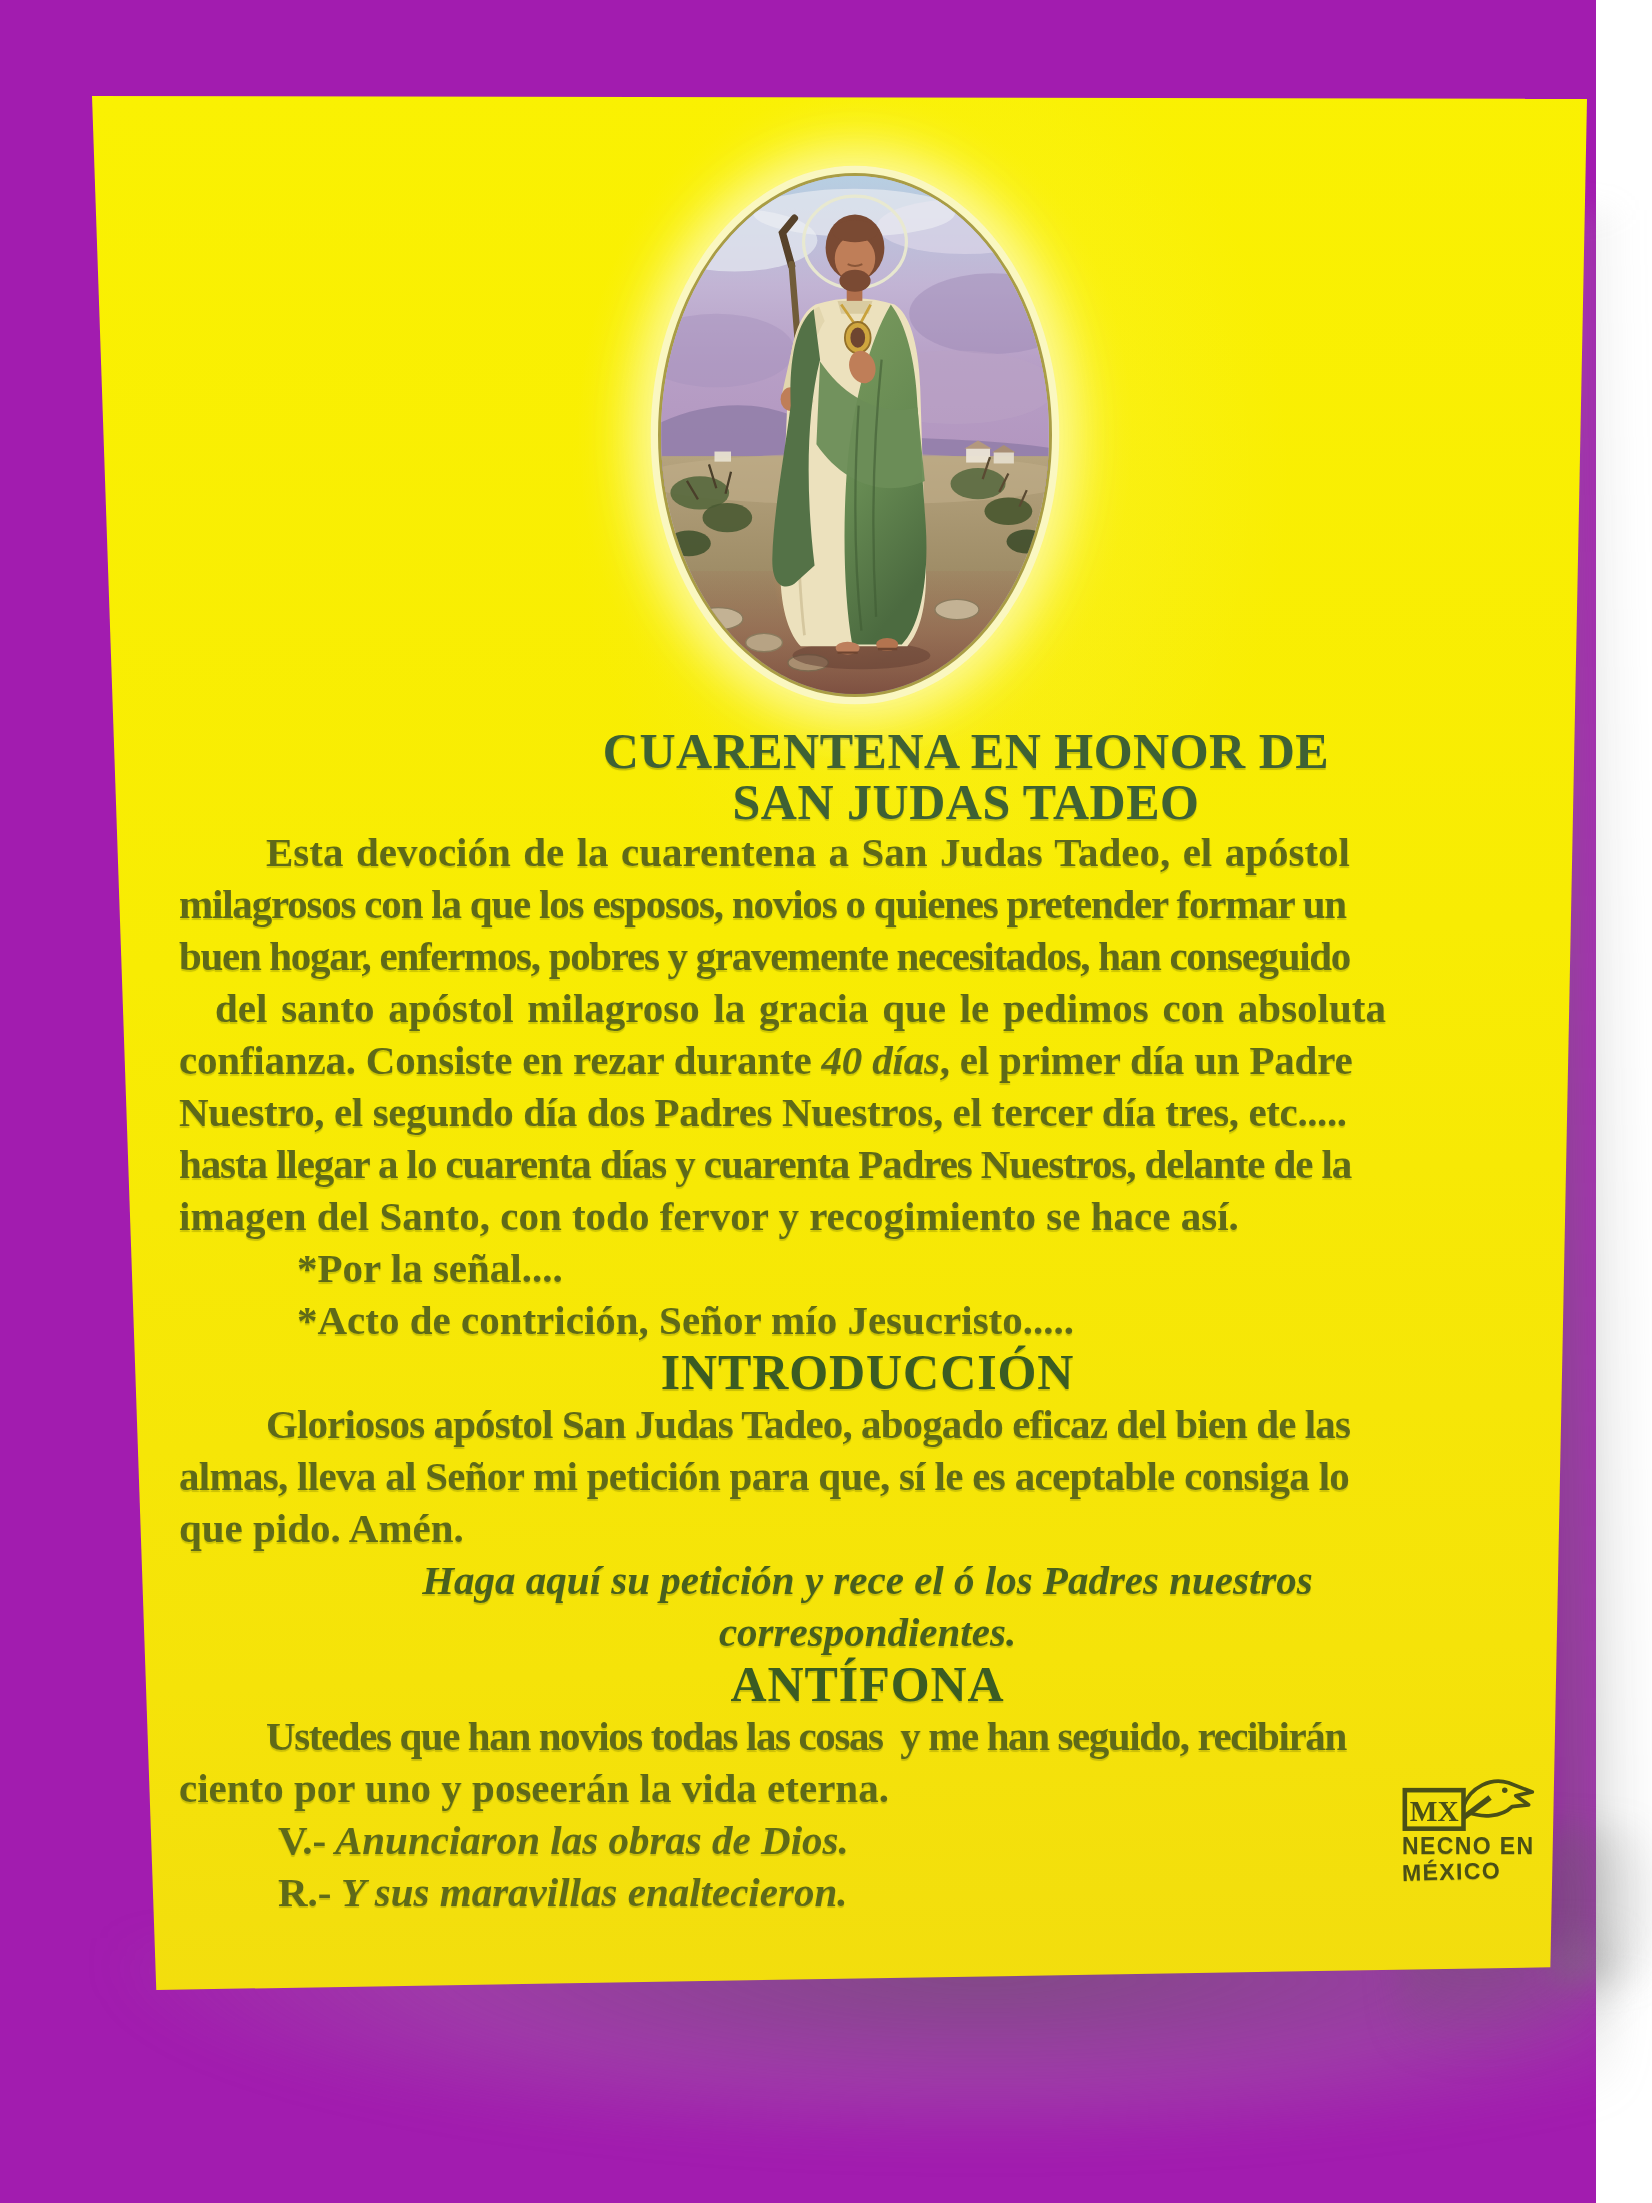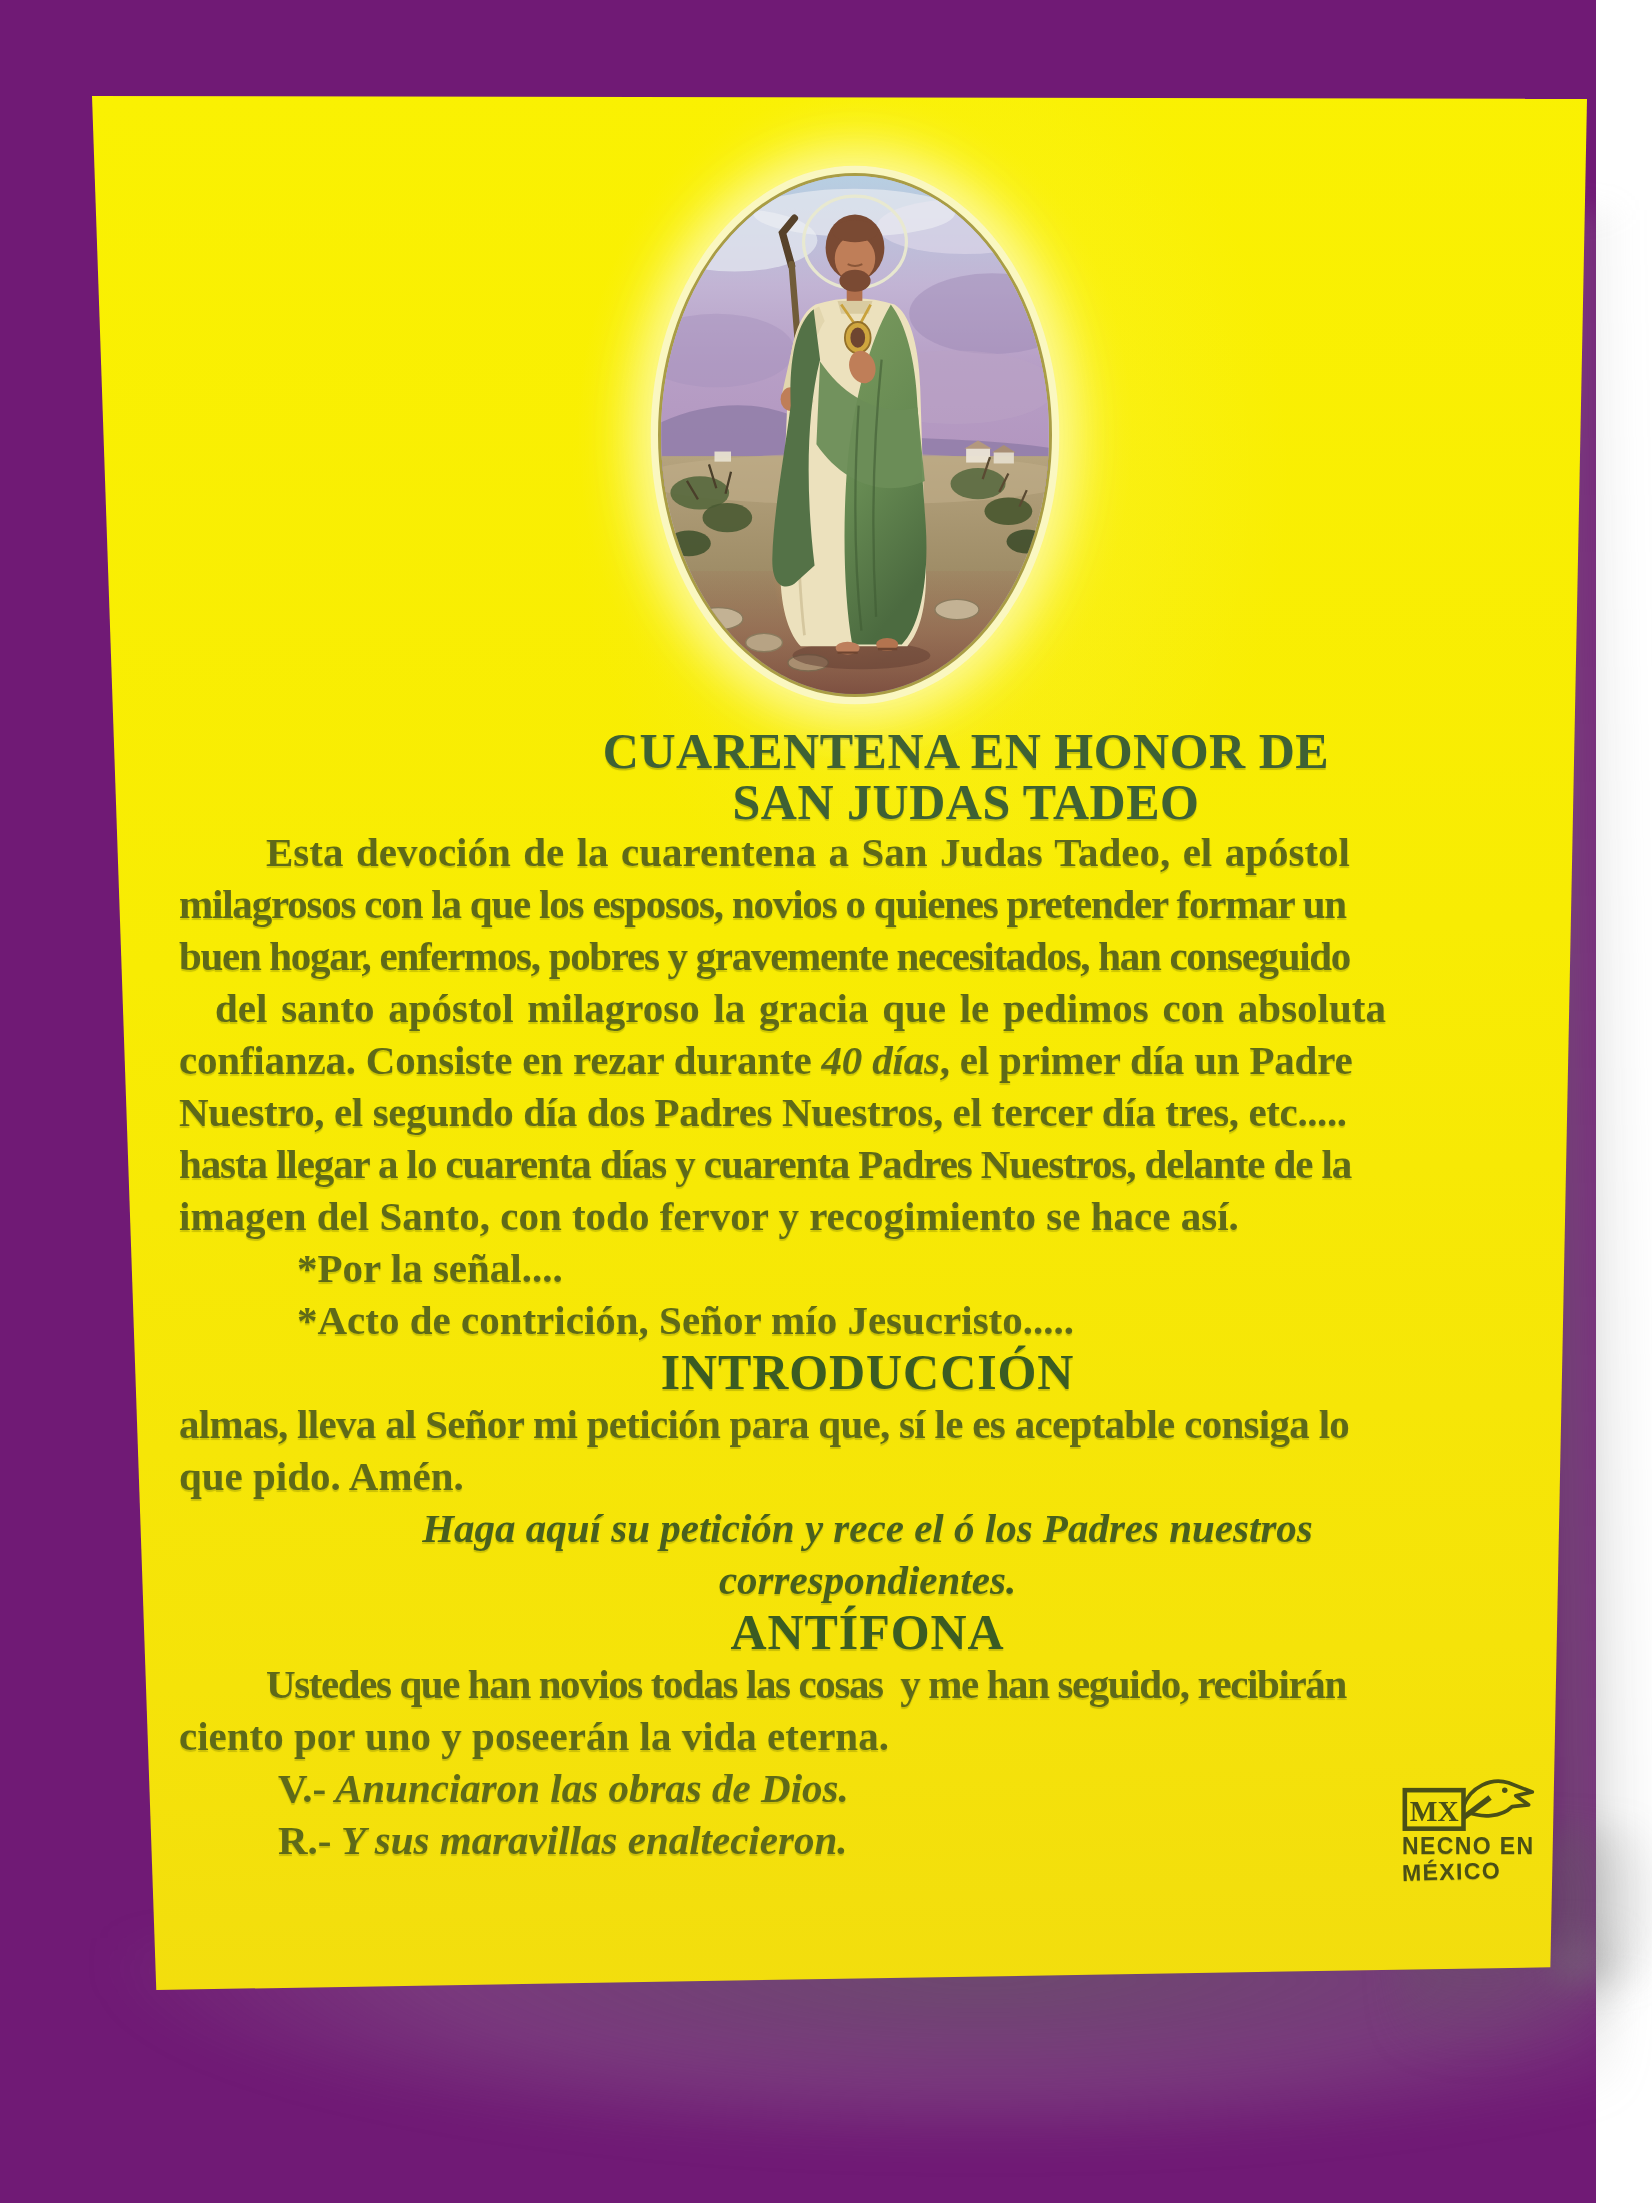--- a/index.html
+++ b/index.html
@@ -1,17 +1,17 @@
 <!DOCTYPE html>
 <html style="font-size:14.7px"><head>
 <meta charset="utf-8">
 <style>
   html,body{margin:0;padding:0;width:1653px;height:2204px;background:#ffffff;overflow:hidden;
             font-family:"Liberation Serif", serif;}
-  .stage{position:relative;width:1596px;height:2204px;background:#701a75;}
+  .stage{position:relative;width:1596px;height:2204px;background:#a21caf;}
 
   
   .shadow-right{position:absolute;left:1541px;top:211px;width:101px;height:1772px;
     background:linear-gradient(90deg, rgba(110,110,110,.55), rgba(170,170,170,.18) 55%, rgba(255,255,255,0));
     filter:blur(14.7px);transform:rotate(-1deg);}
   .shadow-bottom{position:absolute;left:110px;top:1938px;width:1506px;height:211px;
     background:radial-gradient(ellipse at 58% 12%, rgba(105,105,105,.62), rgba(150,150,150,.25) 45%, rgba(255,255,255,0) 72%);
     filter:blur(18.4px);}
   .shadow-corner{position:absolute;left:1396px;top:1827px;width:275px;height:239px;
     background:radial-gradient(ellipse at 30% 30%, rgba(95,95,95,.55), rgba(255,255,255,0) 70%);
@@ -197,20 +197,21 @@
         <div class="line justify" style="letter-spacing: -1.2px;"><span class="ln"><span>milagrosos con la que los esposos, novios o quienes pretender formar un</span></span></div>
         <div class="line justify" style="letter-spacing: -1.3px;"><span class="ln"><span>buen hogar, enfermos, pobres y gravemente necesitados, han conseguido</span></span></div>
         <div class="line justify" style="word-spacing: 3.5px; margin-left: 36px;"><span class="ln"><span>del santo apóstol milagroso la gracia que le pedimos con absoluta</span></span></div>
         <div class="line justify" style="letter-spacing: -0.2px;"><span class="ln"><span>confianza. Consiste en rezar durante </span><span class="seg-bi">40 días</span><span>, el primer día un Padre</span></span></div>
         <div class="line justify" style="letter-spacing: -0.4px;"><span class="ln"><span>Nuestro, el segundo día dos Padres Nuestros, el tercer día tres, etc.....</span></span></div>
         <div class="line justify" style="letter-spacing: -1.1px;"><span class="ln"><span>hasta llegar a lo cuarenta días y cuarenta Padres Nuestros, delante de la</span></span></div>
         <div class="line left"><span class="ln"><span>imagen del Santo, con todo fervor y recogimiento se hace así.</span></span></div>
         <div class="line left indent2"><span class="ln"><span>*Por la señal....</span></span></div>
         <div class="line left indent2"><span class="ln"><span>*Acto de contrición, Señor mío Jesucristo.....</span></span></div>
         <div class="line center heading"><span class="ln"><span>INTRODUCCIÓN</span></span></div>
+        <div class="line justify indent1" style="letter-spacing: -0.9px;"><span class="ln"><span>Gloriosos apóstol San Judas Tadeo, abogado eficaz del bien de las</span></span></div>
         <div class="line justify" style="letter-spacing: -0.7px;"><span class="ln"><span>almas, lleva al Señor mi petición para que, sí le es aceptable consiga lo</span></span></div>
         <div class="line left"><span class="ln"><span>que pido. Amén.</span></span></div>
         <div class="line center italic"><span class="ln"><span>Haga aquí su petición y rece el ó los Padres nuestros</span></span></div>
         <div class="line center italic"><span class="ln"><span>correspondientes.</span></span></div>
         <div class="line center heading"><span class="ln"><span>ANTÍFONA</span></span></div>
         <div class="line justify indent1" style="letter-spacing: -1.4px;"><span class="ln"><span>Ustedes que han novios todas las cosas  y me han seguido, recibirán</span></span></div>
         <div class="line left"><span class="ln"><span>ciento por uno y poseerán la vida eterna.</span></span></div>
         <div class="line left indent3"><span class="ln"><span class="seg-b">V.-</span><span class="seg-i"> Anunciaron las obras de Dios.</span></span></div>
         <div class="line left indent3"><span class="ln"><span class="seg-b">R.-</span><span class="seg-i"> Y sus maravillas enaltecieron.</span></span></div>
       </div>

